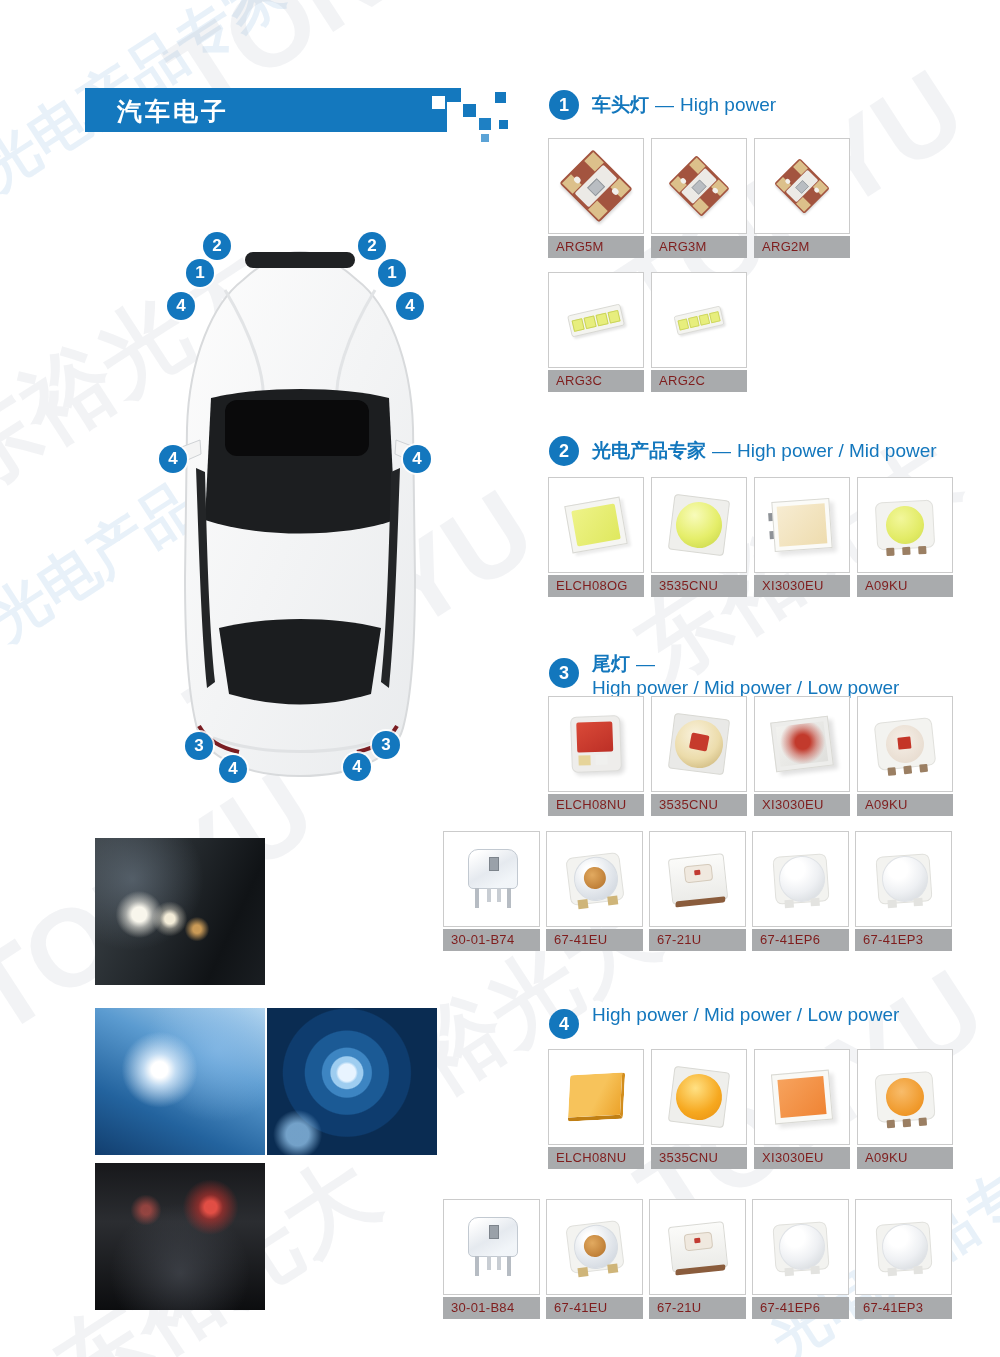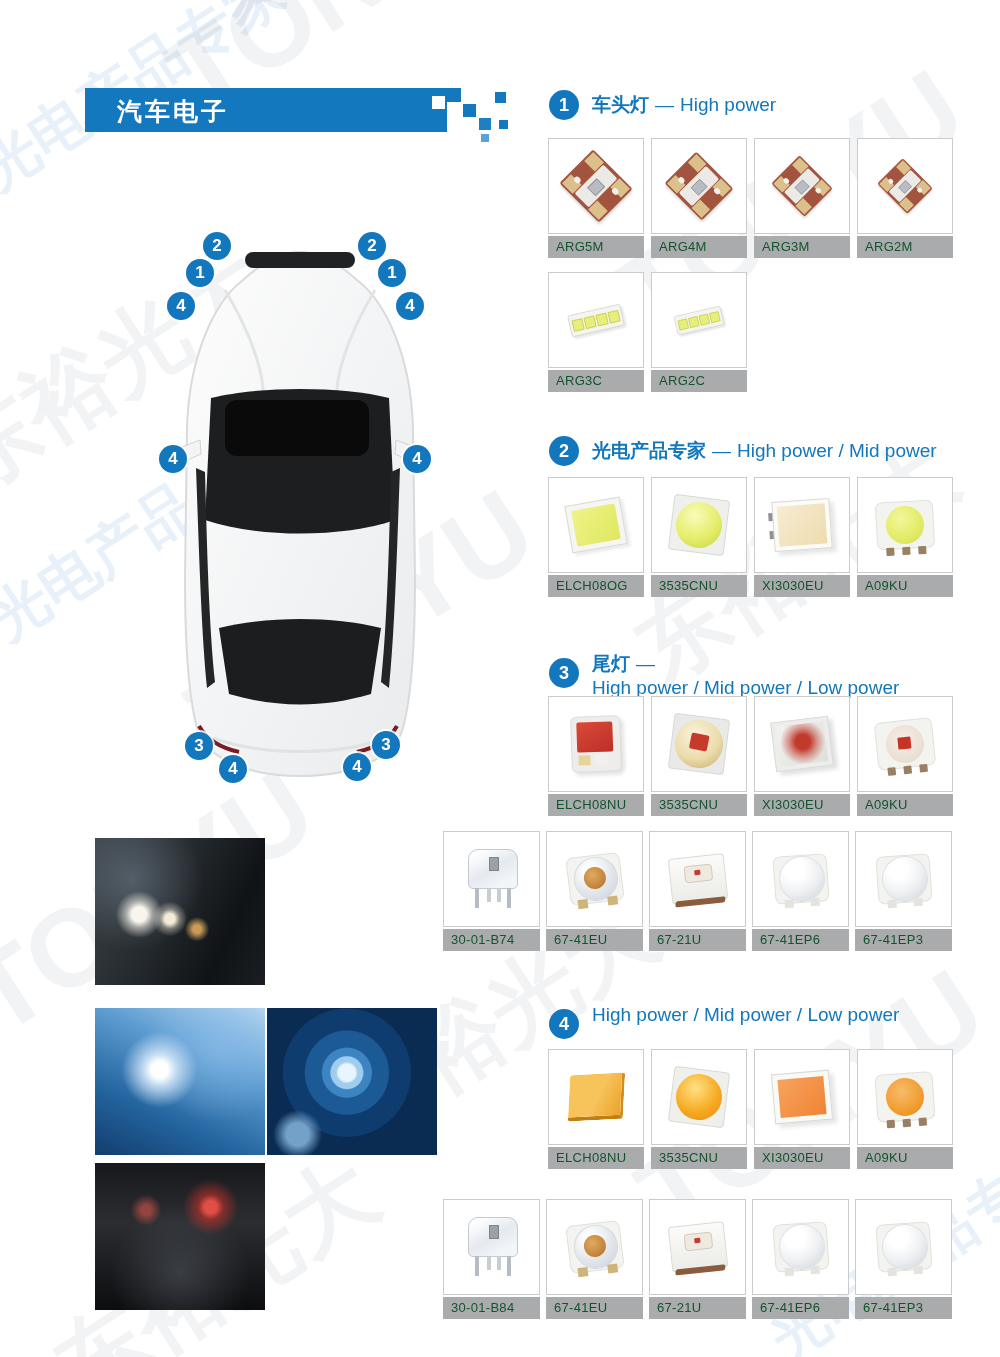--- a/index.html
+++ b/index.html
@@ -35,21 +35,21 @@
   .sec-title .en{font-weight:normal;font-size:19px;}
   .sec-title .line2{font-size:19px;line-height:24px;font-weight:normal;}
   .one .line1{line-height:30px;}
   
   .grid{position:absolute;display:grid;column-gap:7px;}
   .g4{grid-template-columns:repeat(4,96px);}
   .g5{grid-template-columns:repeat(5,97px);column-gap:6px;}
   .cell{display:flex;flex-direction:column;}
   .imgbox{height:94px;border:1px solid #cbcbcb;background:#fff;display:flex;
           align-items:center;justify-content:center;overflow:hidden;}
-  .plabel{margin-top:2px;height:22px;background:#A9ABAD;color:#14532d;font-size:13px;
+  .plabel{margin-top:2px;height:22px;background:#A9ABAD;color:#7f1d1d;font-size:13px;
           line-height:22px;padding-left:8px;letter-spacing:0.3px;}
   .vwrap{display:flex;align-items:center;justify-content:center;}
   .vwrap i,.vwrap u,.vwrap s,.vwrap b{display:block;text-decoration:none;font-style:normal;}
   
   .argm{position:relative;width:56px;height:56px;background:#A3543F;border-radius:3px;
         transform:rotate(45deg) scale(1,.85);box-shadow:2px 2px 3px rgba(0,0,0,.15);}
   .argm .pad{position:absolute;width:15px;height:15px;background:#DCC08B;}
   .argm .p1{top:2px;left:2px}.argm .p2{top:2px;right:2px}
   .argm .p3{bottom:2px;left:2px}.argm .p4{bottom:2px;right:2px}
   .argm .band{position:absolute;left:18px;top:4px;width:20px;height:48px;background:#ECEAE6;border-radius:2px;}
@@ -276,37 +276,20 @@
               <u class="hole h1"></u>
               <u class="hole h2"></u>
               <s class="chip"></s>
             </div>
           </div>
         </div>
         <div class="plabel">ARG5M</div>
       </div>
       <div class="cell">
         <div class="imgbox">
-          <div class="vwrap" style="transform: scale(0.94);">
-            <div class="argm">
-              <i class="pad p1"></i>
-              <i class="pad p2"></i>
-              <i class="pad p3"></i>
-              <i class="pad p4"></i>
-              <b class="band"></b>
-              <u class="hole h1"></u>
-              <u class="hole h2"></u>
-              <s class="chip"></s>
-            </div>
-          </div>
-        </div>
-        <div class="plabel">ARG4M</div>
-      </div>
-      <div class="cell">
-        <div class="imgbox">
           <div class="vwrap" style="transform: scale(0.84);">
             <div class="argm">
               <i class="pad p1"></i>
               <i class="pad p2"></i>
               <i class="pad p3"></i>
               <i class="pad p4"></i>
               <b class="band"></b>
               <u class="hole h1"></u>
               <u class="hole h2"></u>
               <s class="chip"></s>

